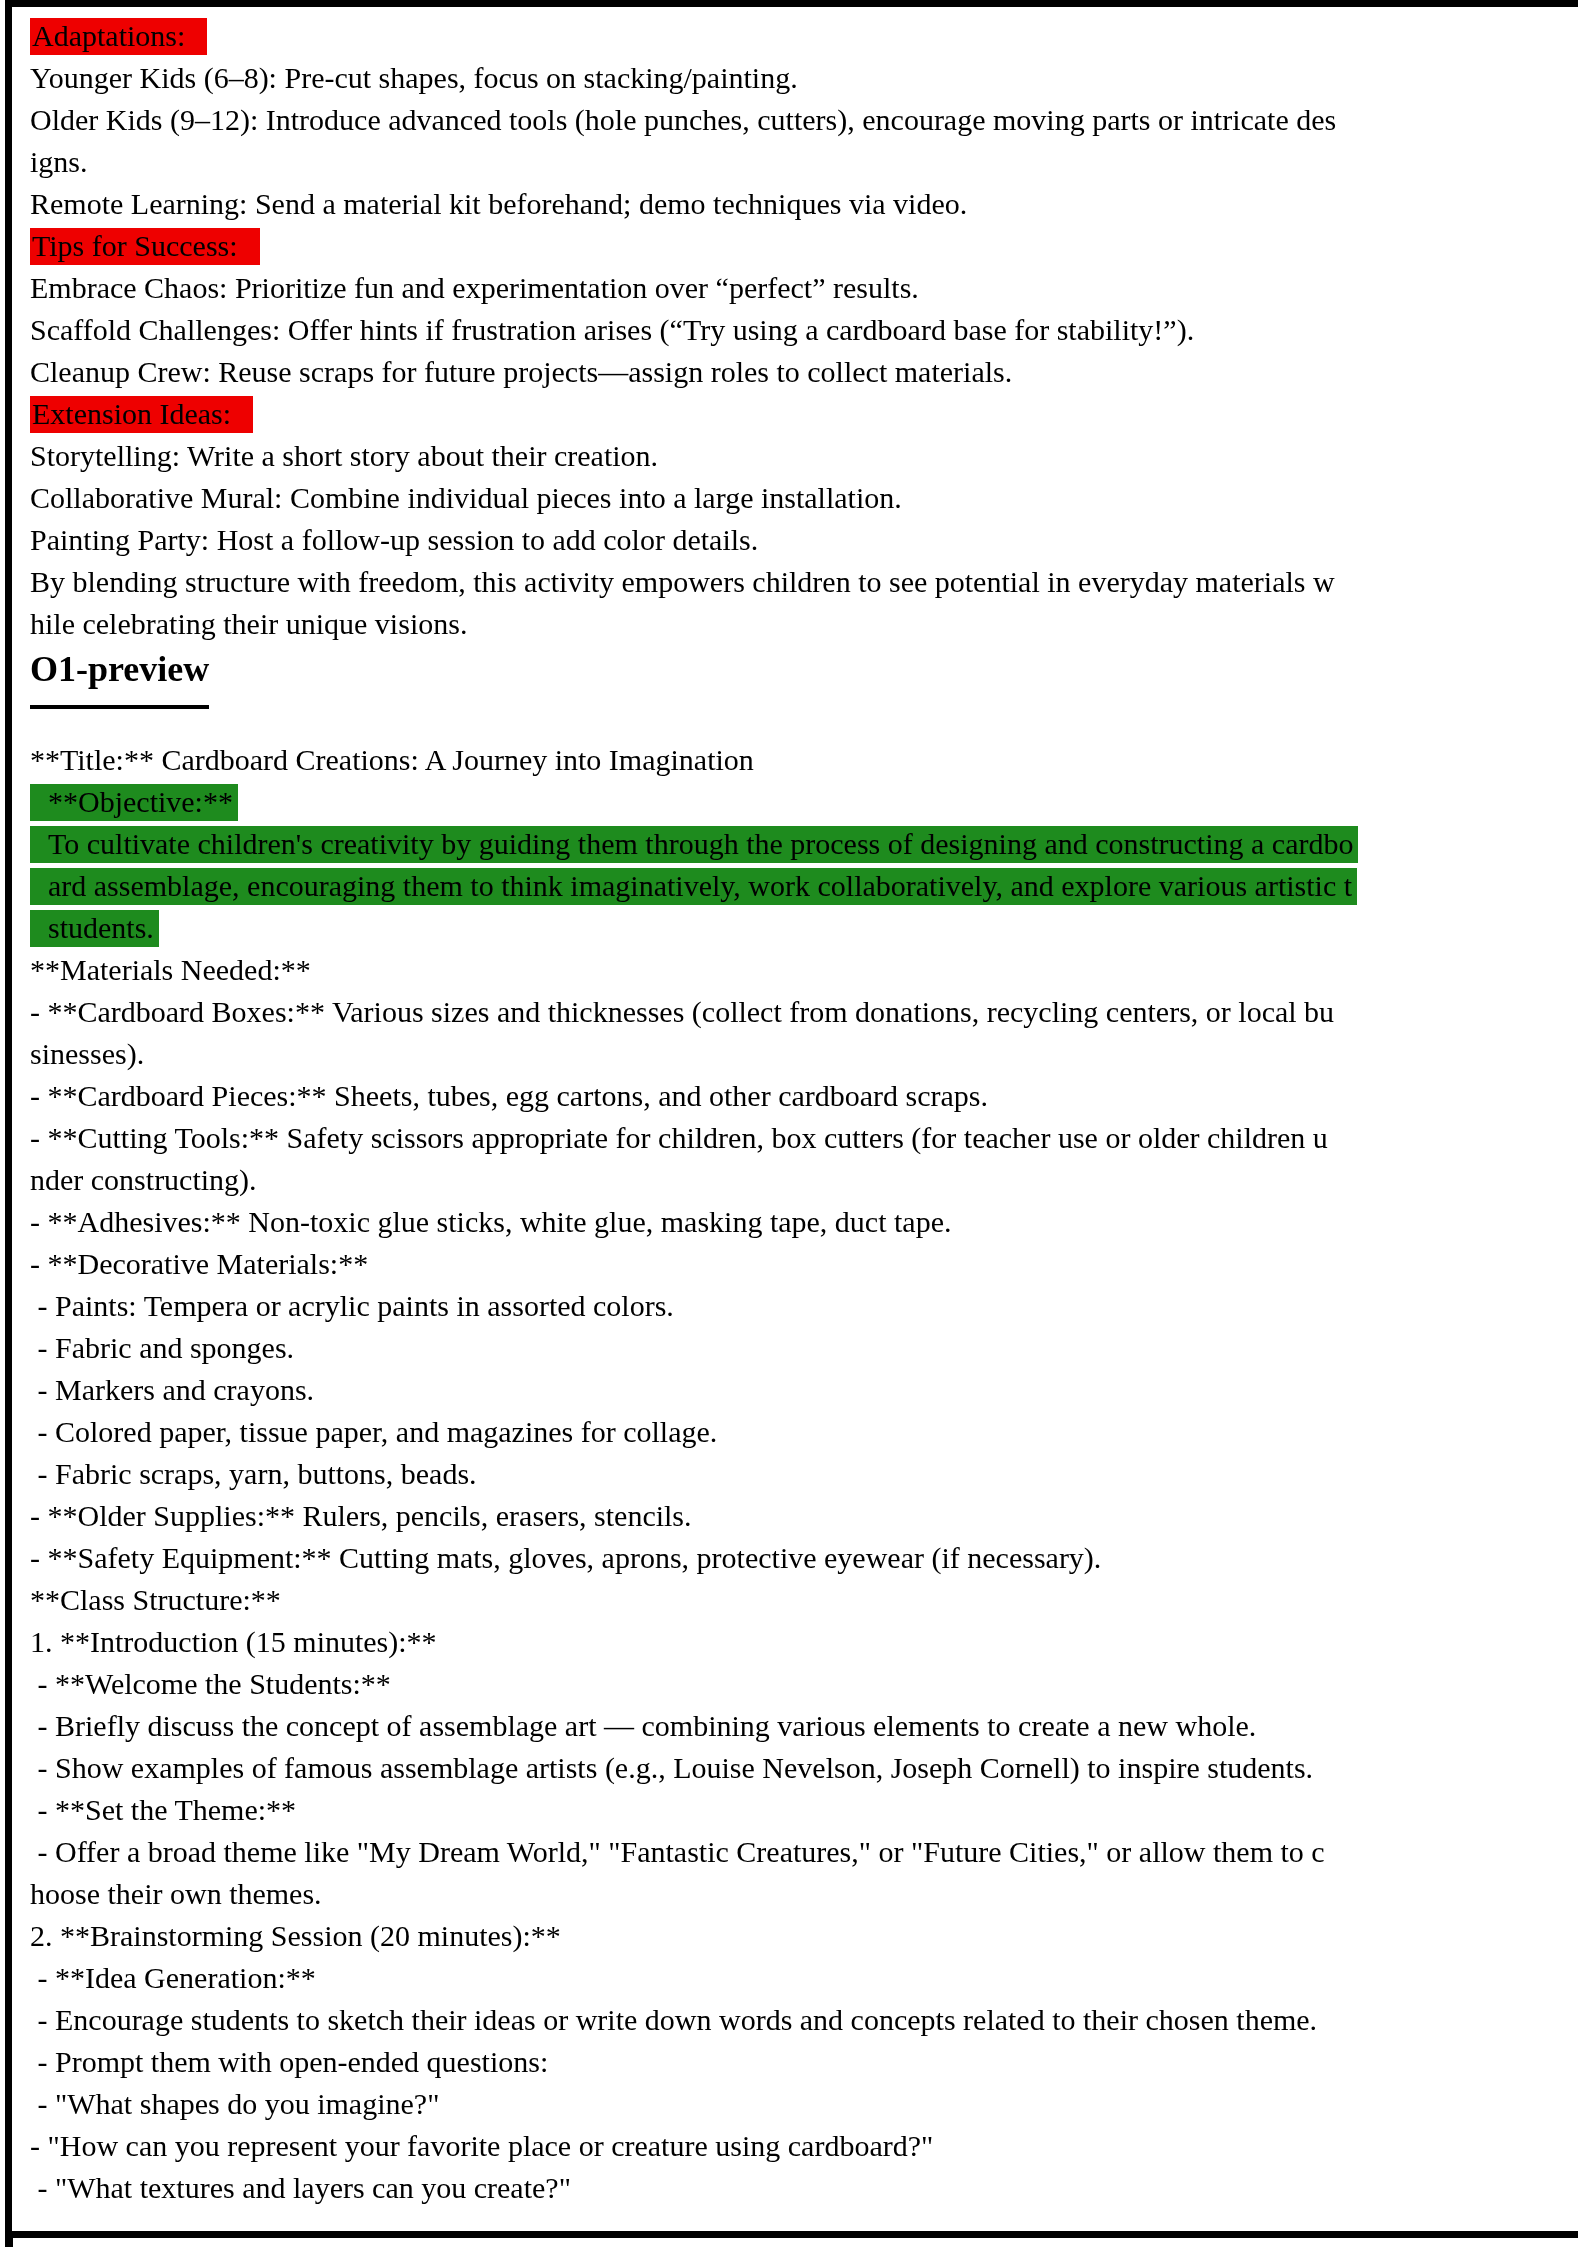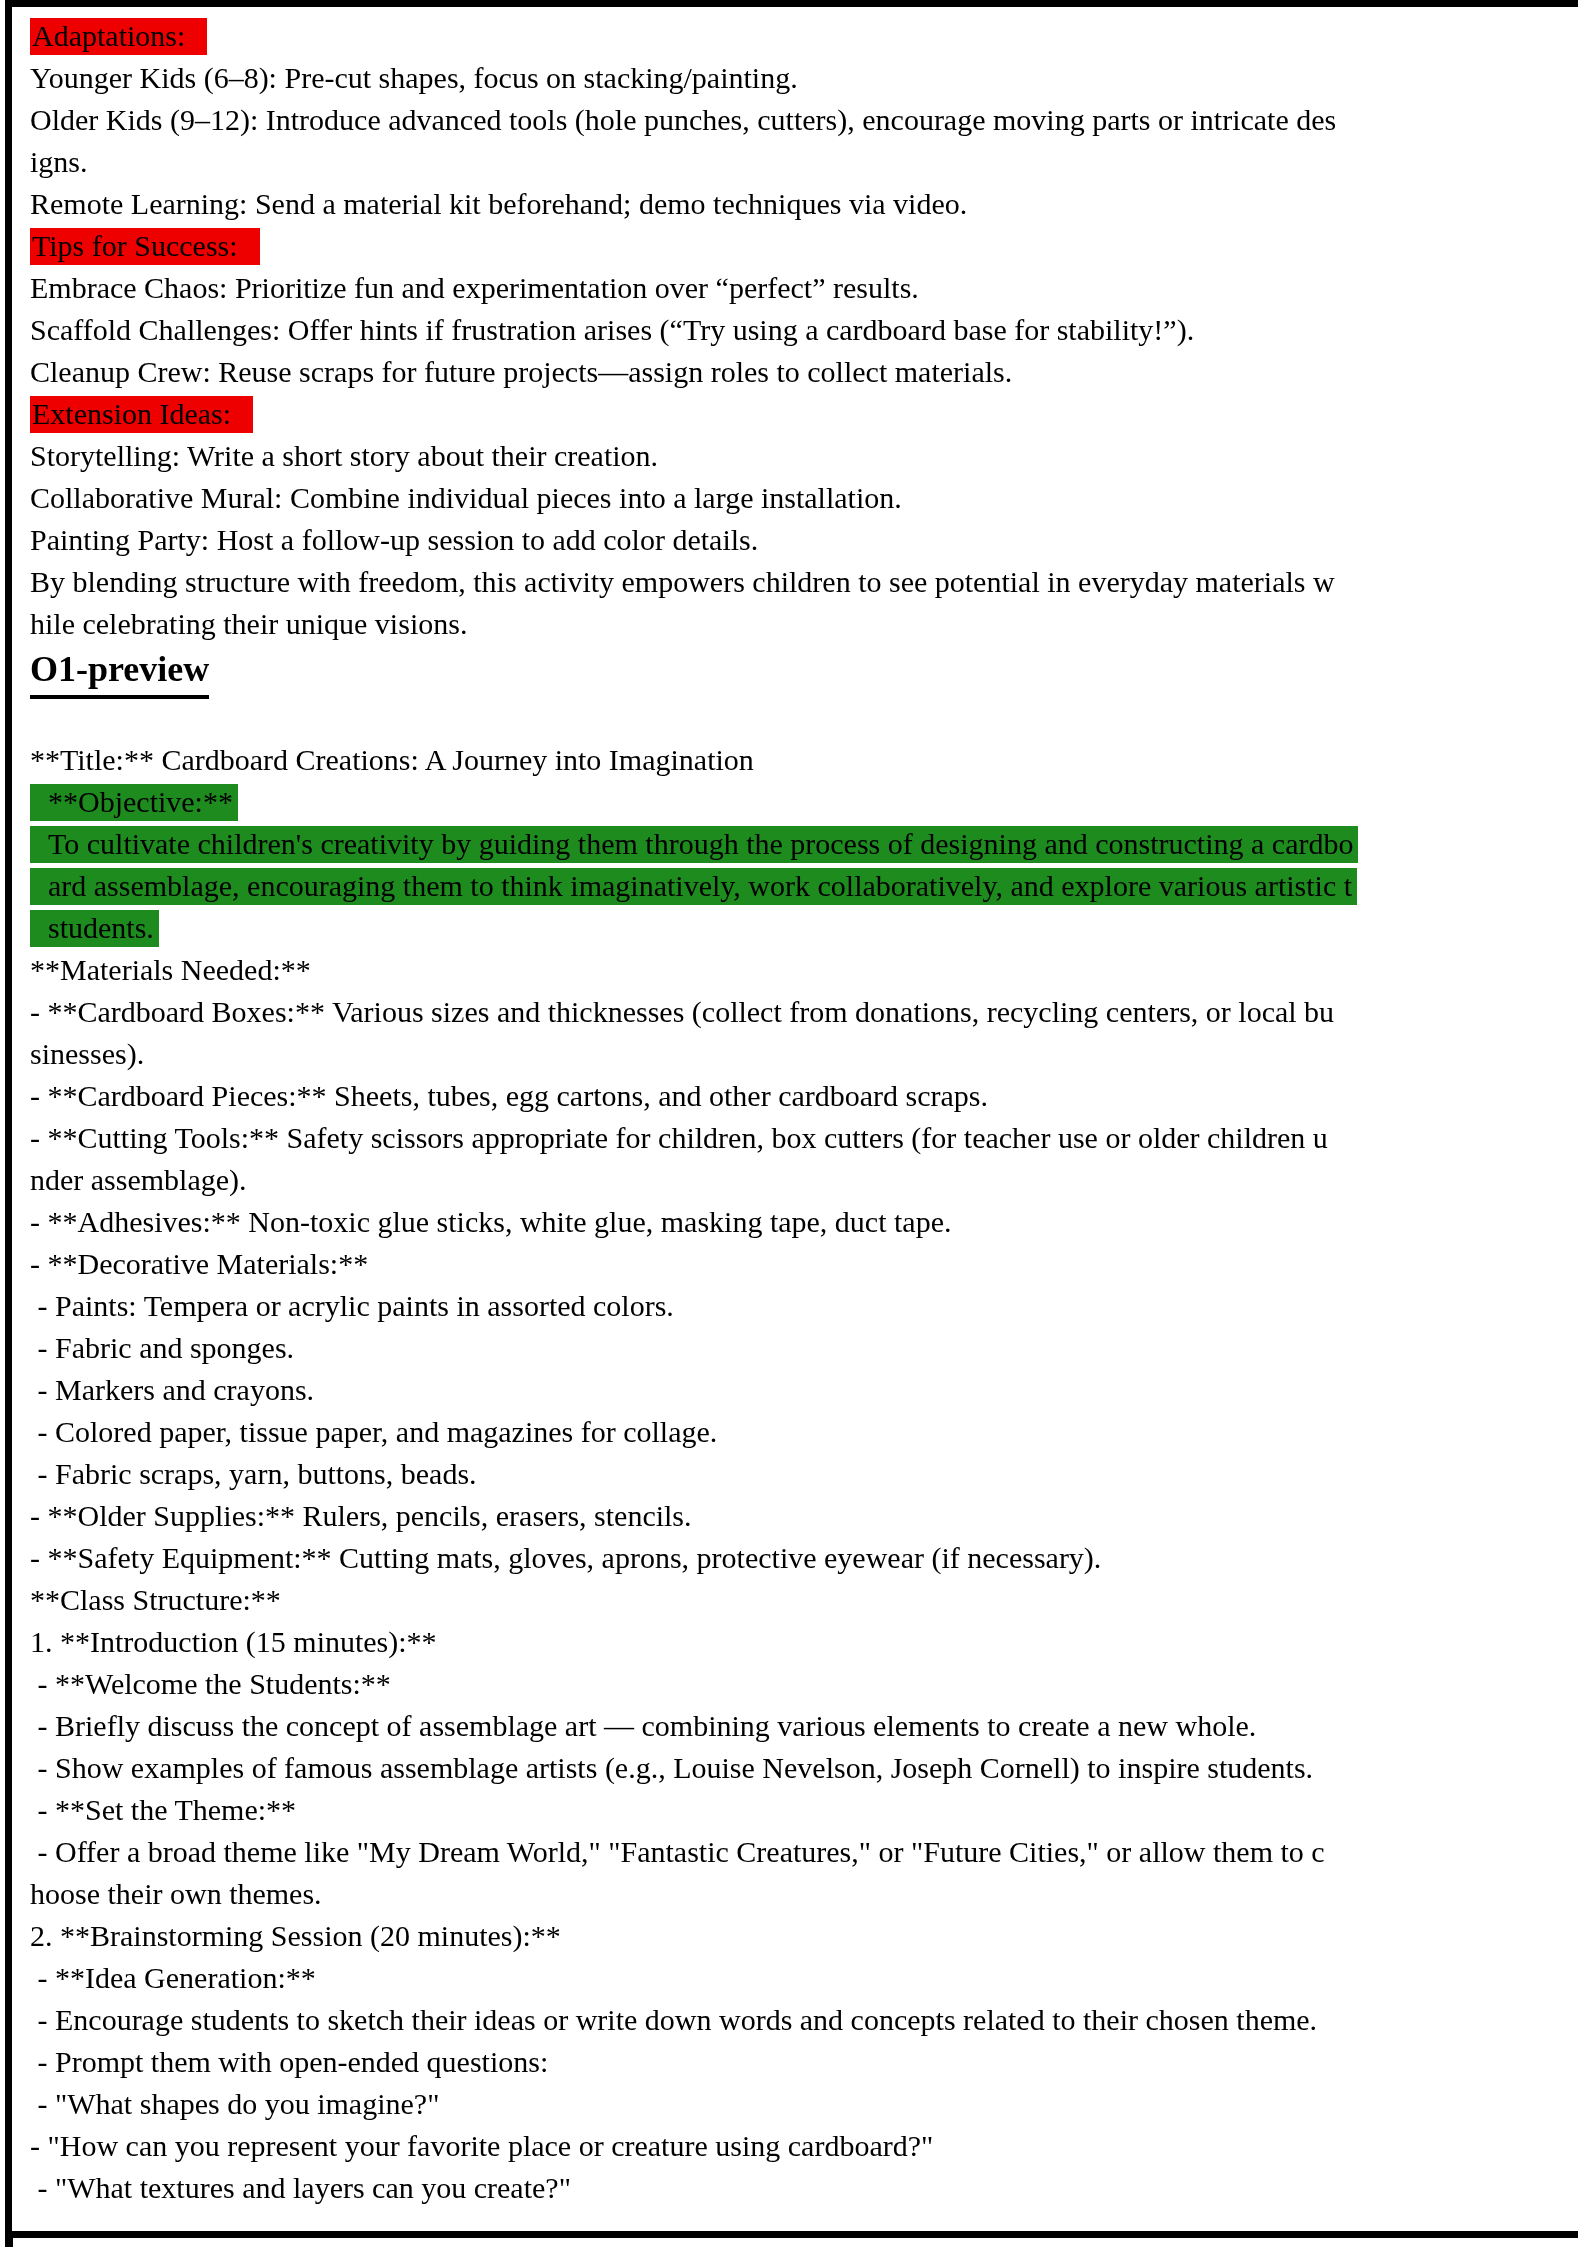--- a/index.html
+++ b/index.html
@@ -17,21 +17,21 @@
   }
   .line{
     height:42px;line-height:42px;font-size:30px;
     white-space:pre;overflow:visible;
   }
   .line.blank{height:42px;}
   .line.heading{
     height:52px;line-height:48px;font-size:36px;font-weight:bold;
   }
   .line.heading .head-text{
-    border-bottom:4px solid #000;padding-bottom:6px;display:inline-block;line-height:40px;
+    border-bottom:4px solid #000;padding-bottom:16px;display:inline-block;line-height:40px;
   }
   .hl-red{background:var(--red,#ee0000);padding:1px 22px 3px 2px;}
   .hl-green{background:var(--green,#1e8b1e);padding:1px 5px 3px 18px;}
   .next-page-fragment{
     position:absolute;left:5px;top:2238px;width:8px;height:9px;background:#000;
   }
 </style>
 </head>
 <body style="--red: #ee0000; --green: #1e8b1e;">
 
@@ -57,21 +57,21 @@
       <div class="line"><span>**Title:** Cardboard Creations: A Journey into Imagination</span></div>
       <div class="line"><span class="hl-green">**Objective:**</span></div>
       <div class="line"><span class="hl-green">To cultivate children's creativity by guiding them through the process of designing and constructing a cardbo</span></div>
       <div class="line"><span class="hl-green">ard assemblage, encouraging them to think imaginatively, work collaboratively, and explore various artistic t</span></div>
       <div class="line"><span class="hl-green">students.</span></div>
       <div class="line"><span>**Materials Needed:**</span></div>
       <div class="line"><span>- **Cardboard Boxes:** Various sizes and thicknesses (collect from donations, recycling centers, or local bu</span></div>
       <div class="line"><span>sinesses).</span></div>
       <div class="line"><span>- **Cardboard Pieces:** Sheets, tubes, egg cartons, and other cardboard scraps.</span></div>
       <div class="line"><span>- **Cutting Tools:** Safety scissors appropriate for children, box cutters (for teacher use or older children u</span></div>
-      <div class="line"><span>nder assemblage).</span></div>
+      <div class="line"><span>nder constructing).</span></div>
       <div class="line"><span>- **Adhesives:** Non-toxic glue sticks, white glue, masking tape, duct tape.</span></div>
       <div class="line"><span>- **Decorative Materials:**</span></div>
       <div class="line"><span> - Paints: Tempera or acrylic paints in assorted colors.</span></div>
       <div class="line"><span> - Fabric and sponges.</span></div>
       <div class="line"><span> - Markers and crayons.</span></div>
       <div class="line"><span> - Colored paper, tissue paper, and magazines for collage.</span></div>
       <div class="line"><span> - Fabric scraps, yarn, buttons, beads.</span></div>
       <div class="line"><span>- **Older Supplies:** Rulers, pencils, erasers, stencils.</span></div>
       <div class="line"><span>- **Safety Equipment:** Cutting mats, gloves, aprons, protective eyewear (if necessary).</span></div>
       <div class="line"><span>**Class Structure:**</span></div>

